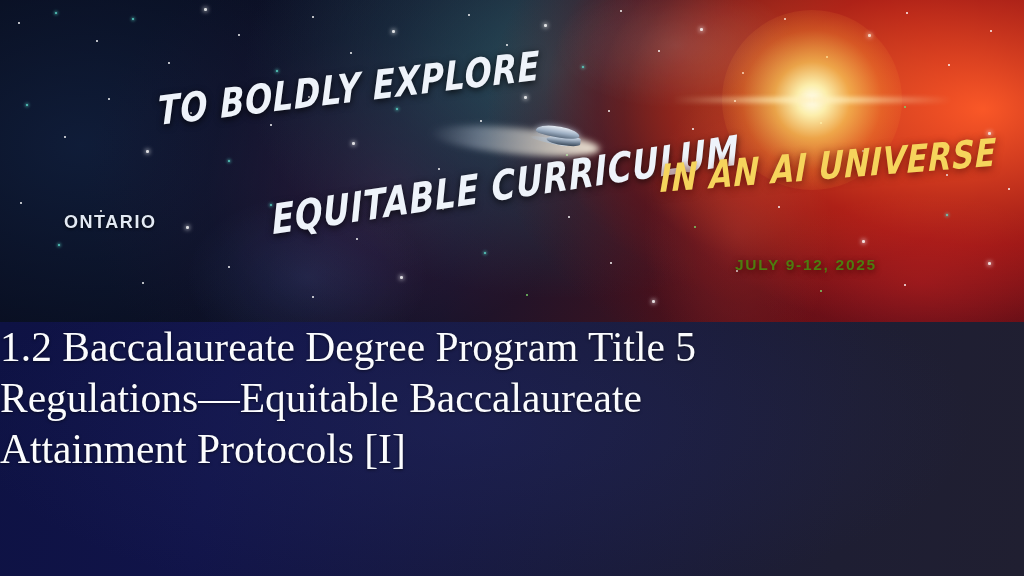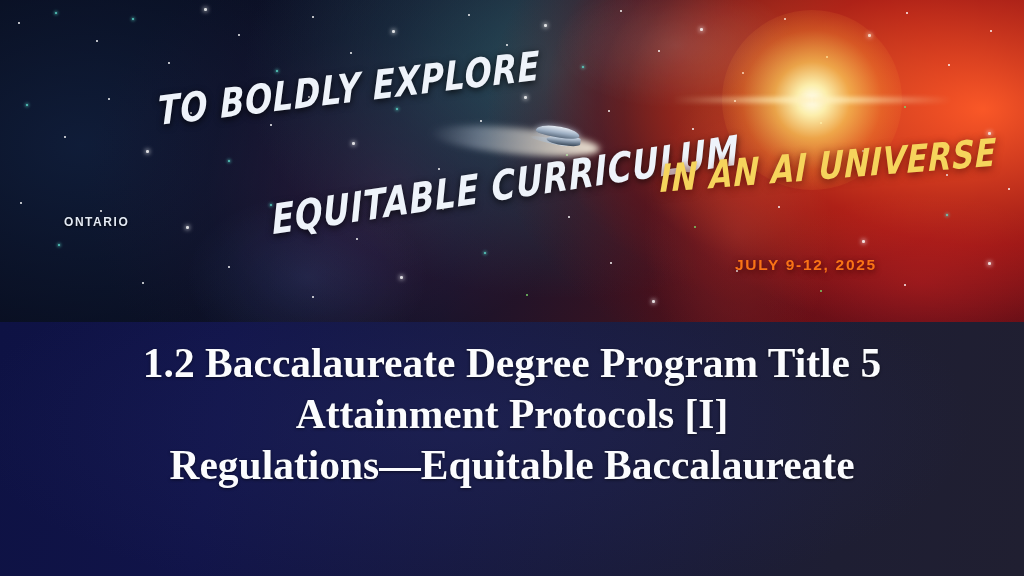--- a/index.html
+++ b/index.html
@@ -92,21 +92,21 @@
   }
 
   
   .org{
     position:absolute; left:64px; top:48px;
     color:#dfe6f2; font-size:13.5px; font-weight:700; letter-spacing:1.55px;
     line-height:20px; text-shadow:0 1px 3px rgba(0,0,0,.85);
   }
   .venue{
     position:absolute; left:64px; top:212px;
-    color:#e3eaf4; font-size:12px; font-weight:700; letter-spacing:1.55px;
+    color:#e3eaf4; font-size:18px; font-weight:700; letter-spacing:1.55px;
     line-height:20px; text-shadow:0 1px 3px rgba(0,0,0,.85);
   }
   .venue .gap{ display:block; height:8px; }
 
   
   .slant{
     position:absolute;
     font-family:"DejaVu Sans", sans-serif;
     font-weight:700; font-style:italic;
     color:#eef3fa;
@@ -129,43 +129,41 @@
     transform:rotate(-4.5deg) scaleX(.80) skewX(-7deg);
     text-shadow:0 2px 9px rgba(90,14,8,.85);
   }
   .inst{
     position:absolute; left:669px; top:224px;
     color:#f3f1ee; font-size:19.5px; font-weight:700; letter-spacing:2.4px;
     text-shadow:0 2px 6px rgba(60,6,6,.9);
   }
   .inst-date{
     position:absolute; left:735px; top:256px;
-    color:#f97316; font-size:15.5px; font-weight:700; letter-spacing:1.7px;
+    color:#4d7c0f; font-size:15.5px; font-weight:700; letter-spacing:1.7px;
     text-shadow:0 2px 6px rgba(60,6,6,.9);
   }
 
   
   .panel{
     position:absolute; left:0; top:322px; width:1024px; height:254px;
     background:linear-gradient(100deg,#0e1244 0%, #111449 22%, #181a3c 55%, #1e1e33 82%, #201f31 100%);
   }
   .panel::after{
     content:""; position:absolute; inset:0;
     background:radial-gradient(ellipse 700px 260px at 46% 40%, rgba(40,46,110,.35) 0%, rgba(20,22,60,0) 72%);
     pointer-events:none;
   }
   .title{
     position:relative; z-index:2;
-    padding-top:16px;
-    text-align:center;
+    text-align:left;
     color:#fbfcfe;
     font-family:"Liberation Serif", serif;
     font-size:41.5px; line-height:51px;
     text-shadow:0 1px 3px rgba(0,0,0,.55);
-    font-weight:bold;
   }
   .subtitle{
     position:relative; z-index:2;
     margin-top:7px; text-align:center;
     color:#f4f6fa;
     font-family:"Liberation Serif", serif;
     font-size:27px; line-height:33px;
     text-shadow:0 1px 3px rgba(0,0,0,.55);
   }
 </style>
@@ -276,18 +274,18 @@
       <div>ONTARIO</div>
       <span class="gap"></span>
     </div>
 
     <div class="inst-date">JULY 9-12, 2025</div>
   </div>
 
   <div class="panel">
     <div class="title">
       <div>1.2 Baccalaureate Degree Program Title 5</div>
+      <div>Regulations—Equitable Baccalaureate</div>
       <div>Attainment Protocols [I]</div>
-      <div>Regulations—Equitable Baccalaureate</div>
     </div>
   </div>
 
 </div>
 
 </body></html>

